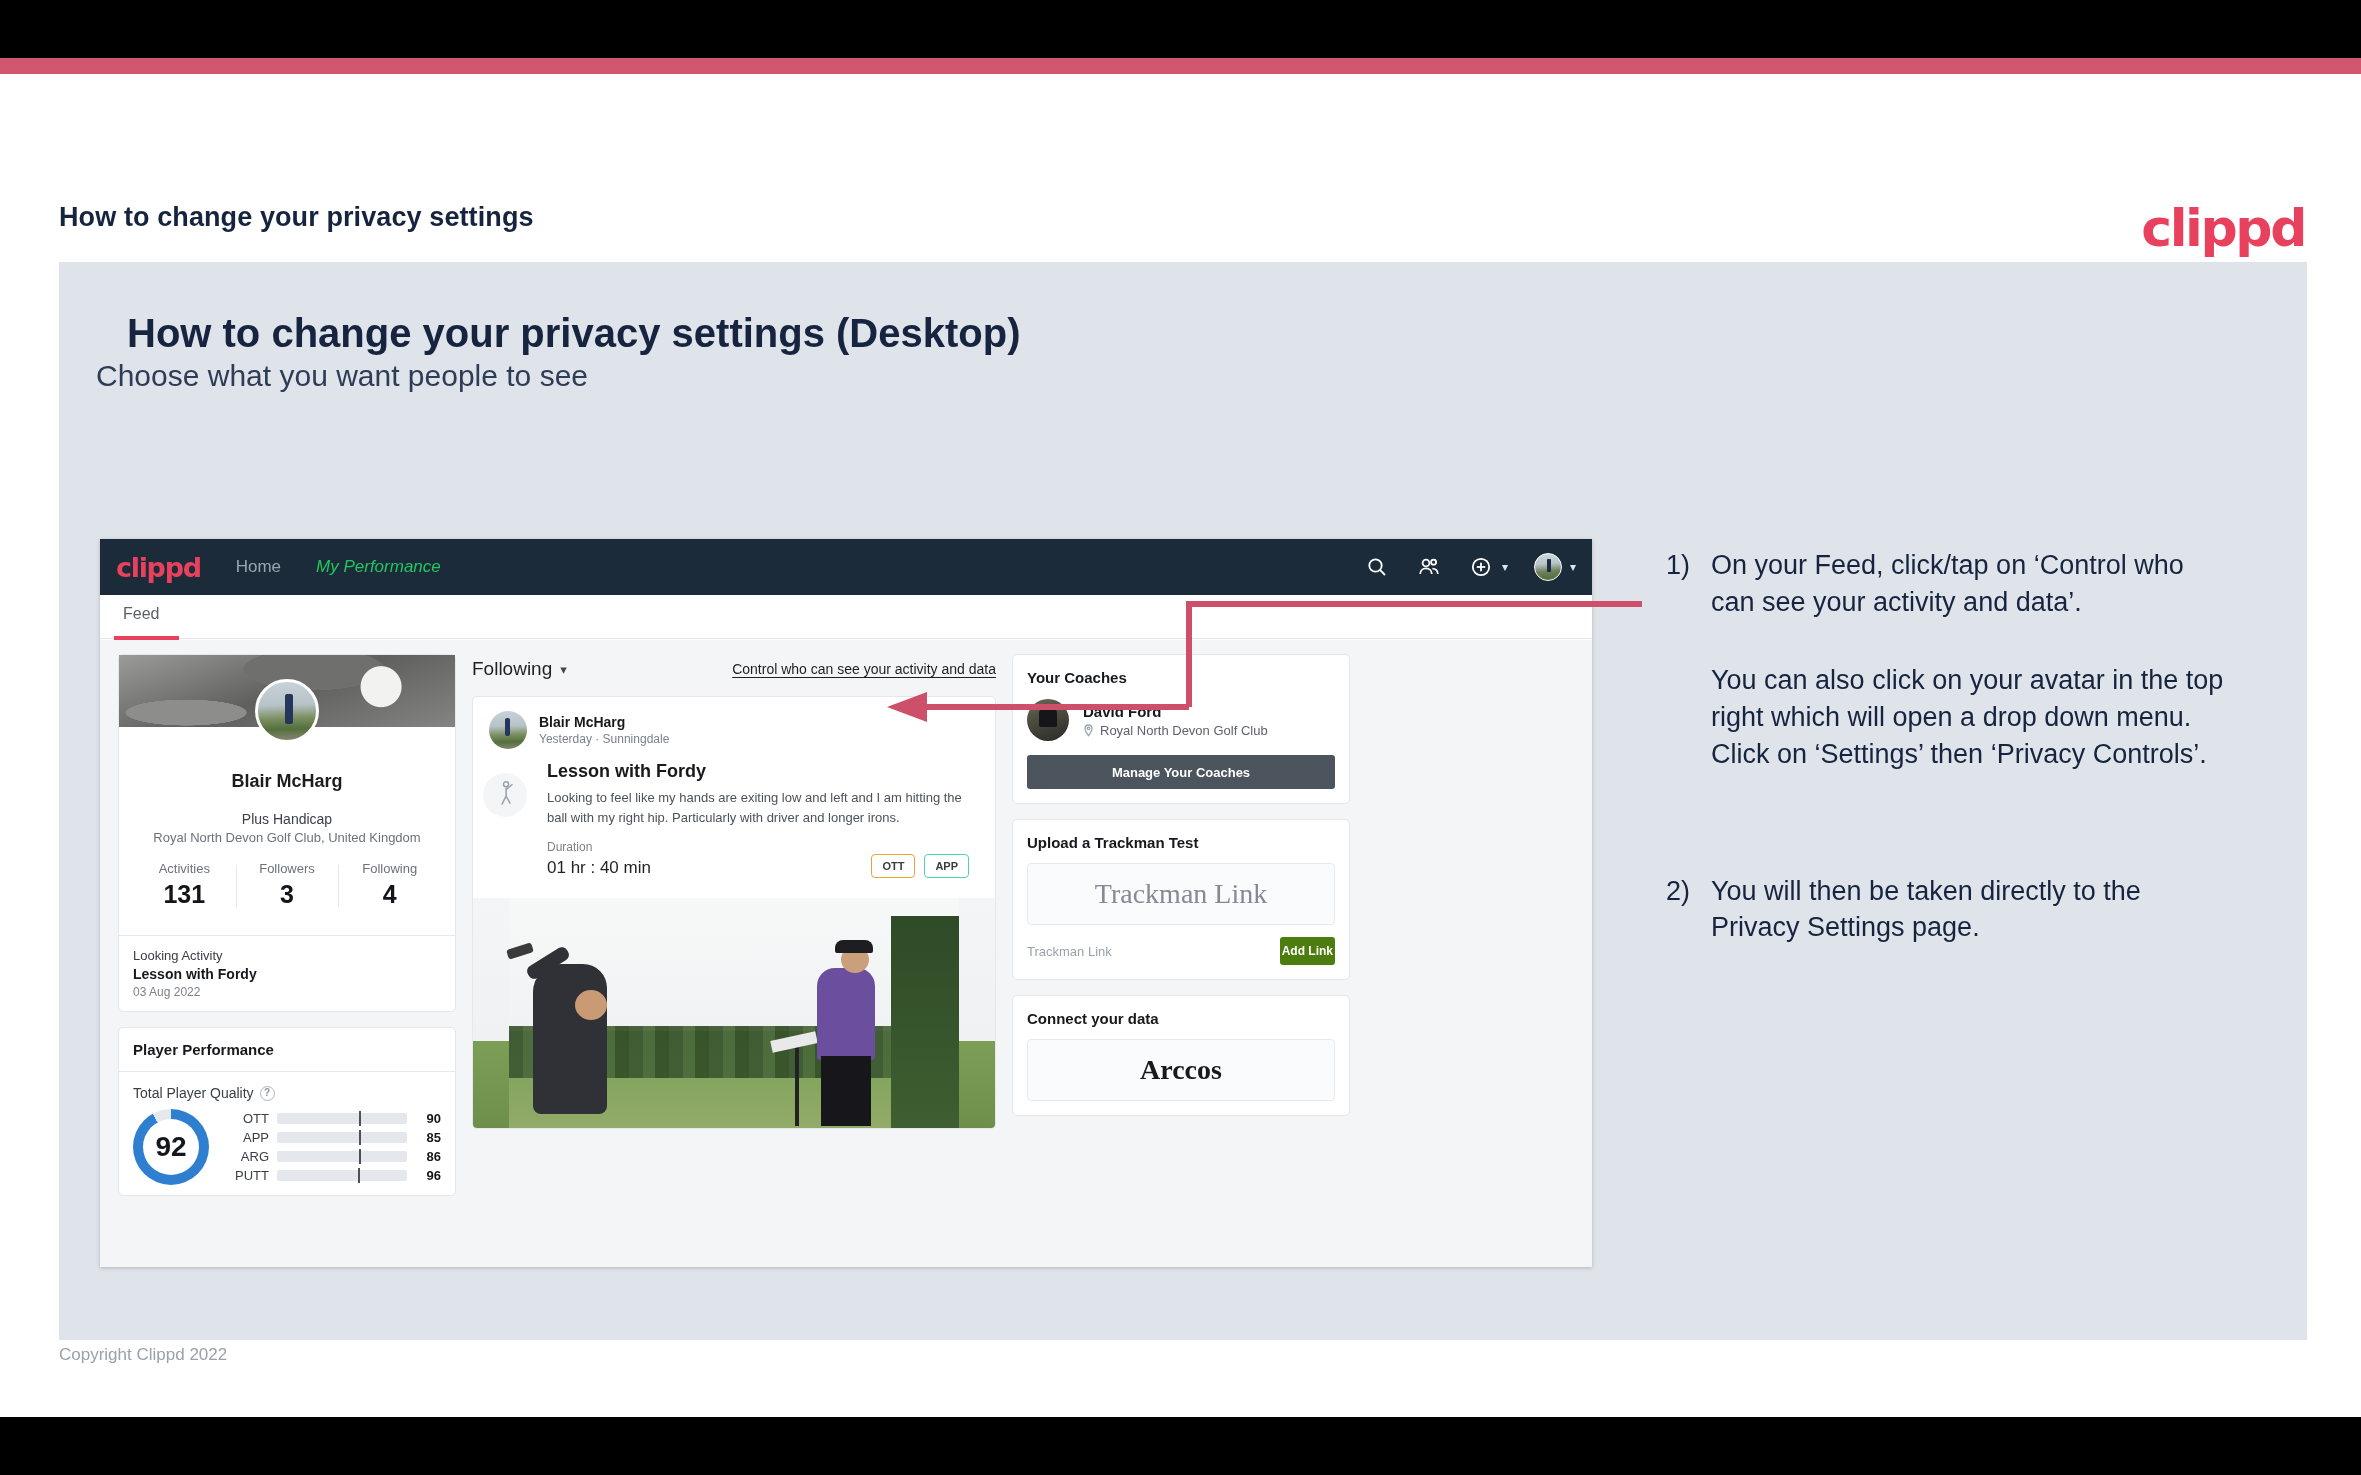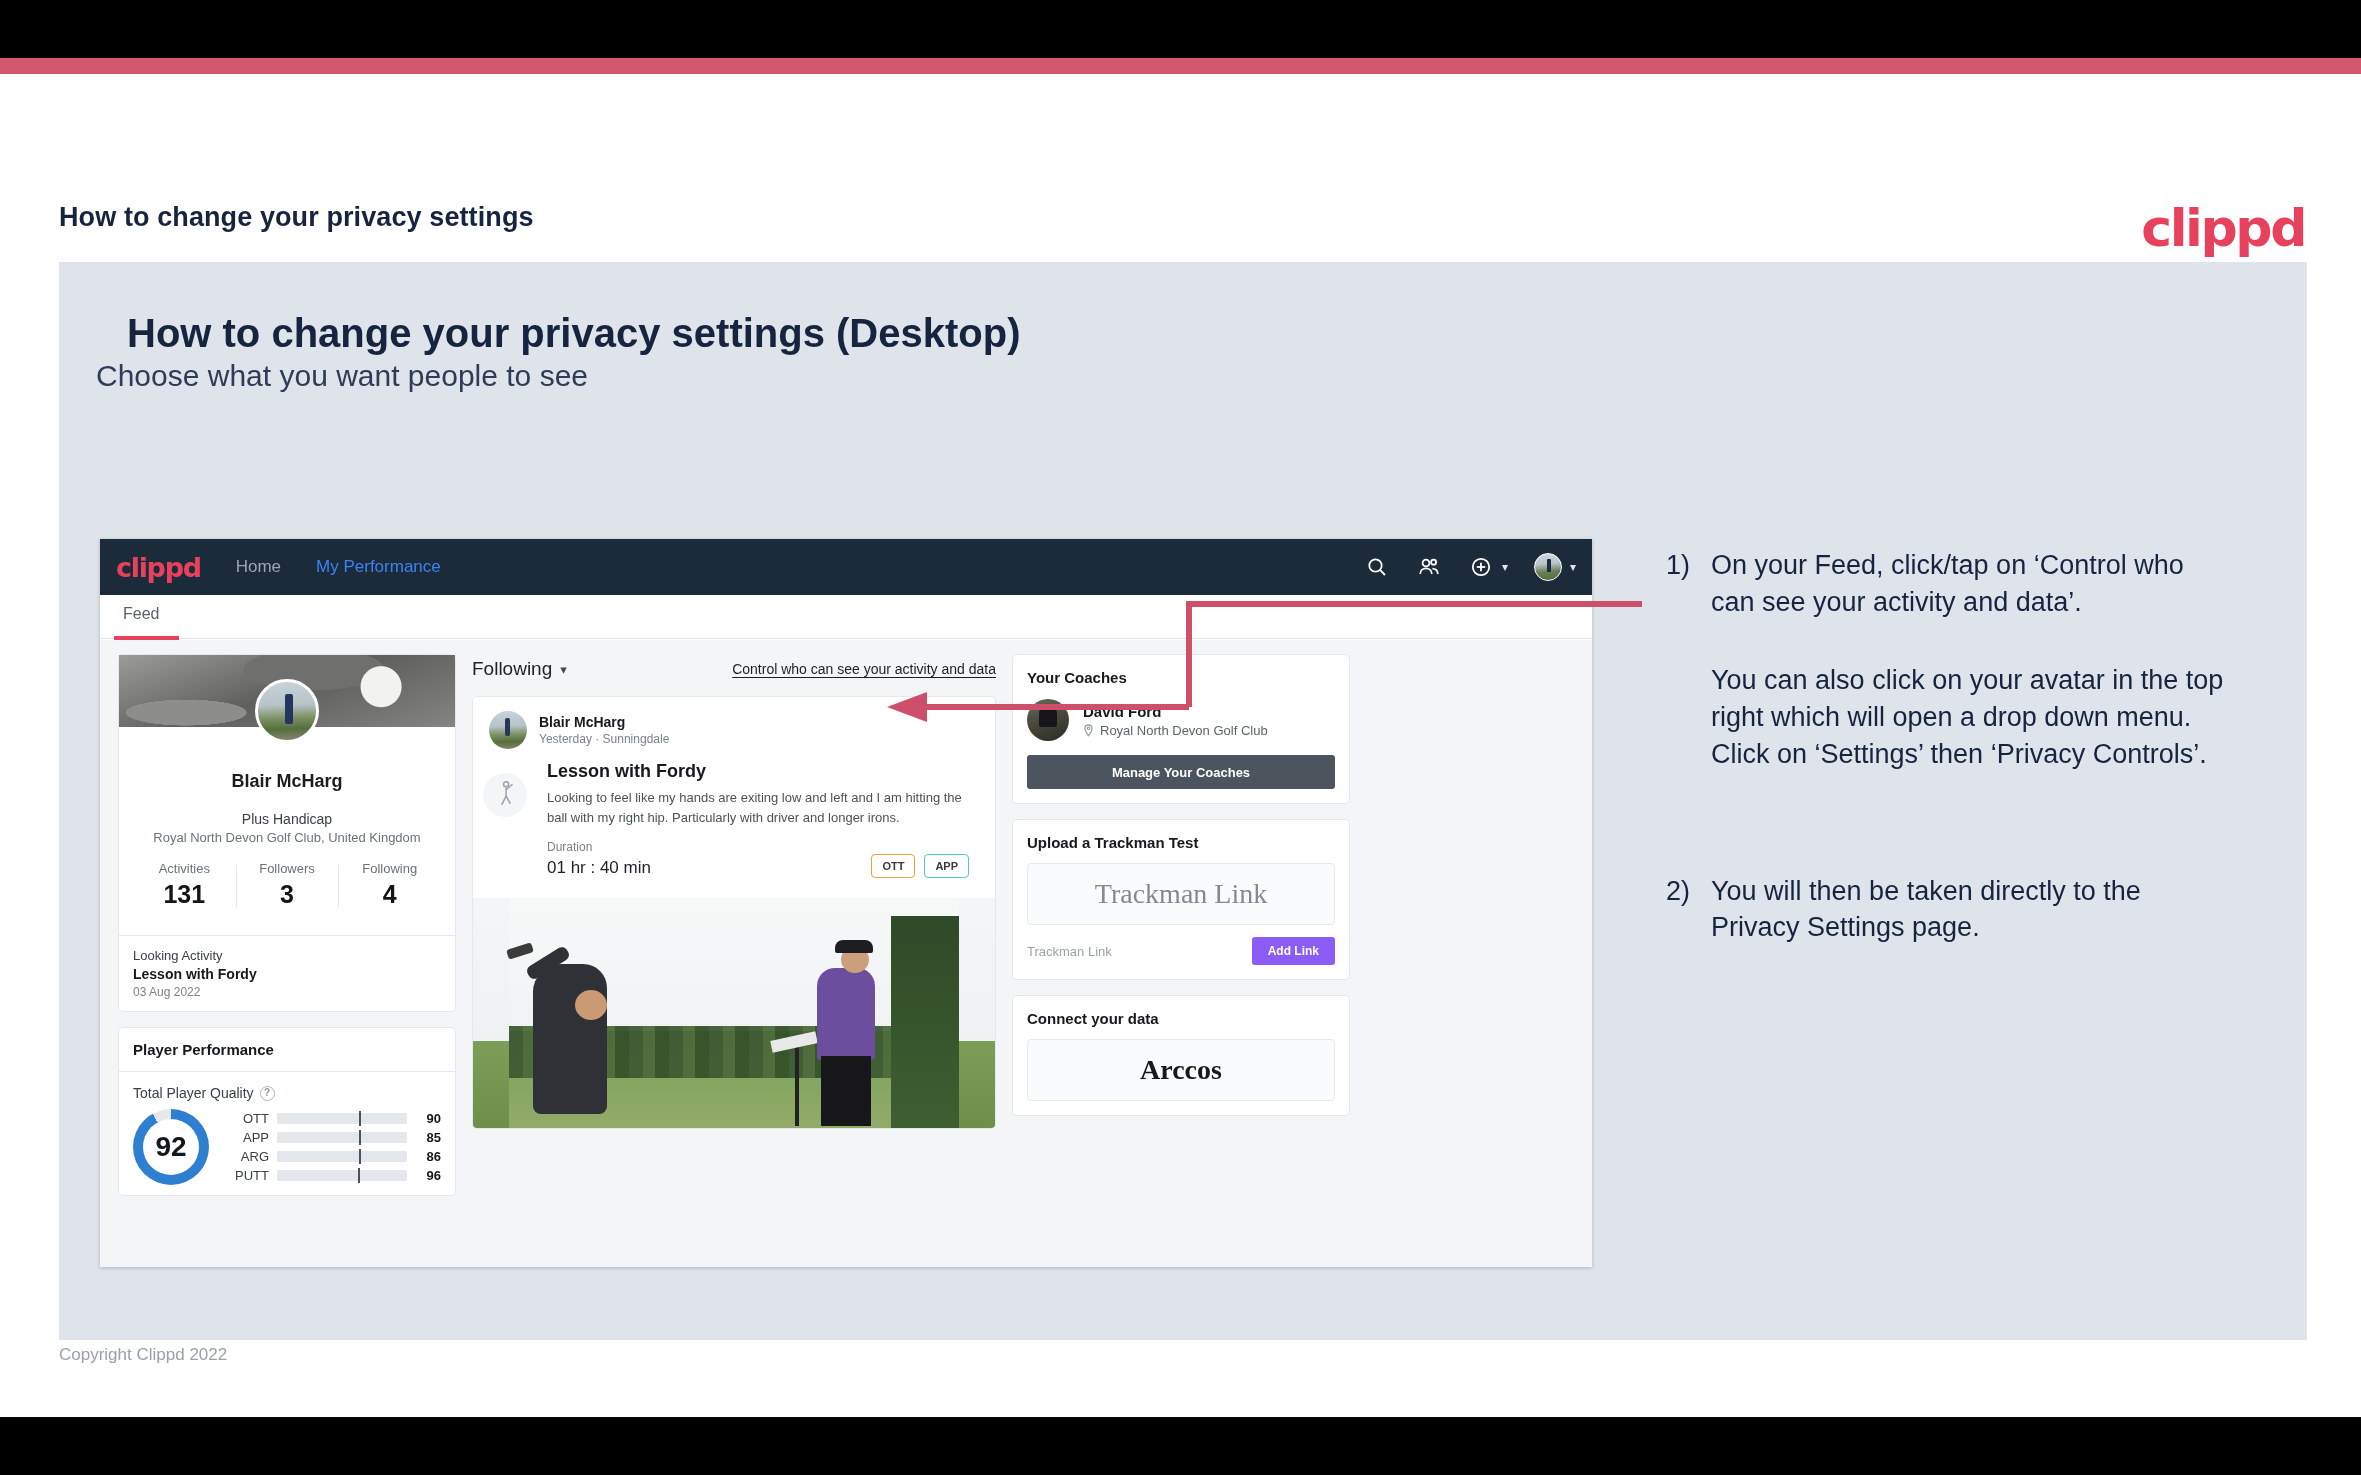--- a/index.html
+++ b/index.html
@@ -61,21 +61,21 @@
   }
   .app-nav-notch {
     position:absolute; left:370px; top:-12px; width:278px; height:18px;
     background:#1c2b3a; border-radius:0 0 7px 7px;
   }
   .app-logo {
     margin-left:16px; font-size:27px; font-weight:800; color:#e8415e;
     letter-spacing:-1.3px; font-family:"DejaVu Sans", sans-serif; line-height:1;
   }
   .app-nav-link { margin-left:35px; font-size:17px; color:#9aa5b1; }
-  .app-nav-link.active { color:#3b82f6; }
+  .app-nav-link.active { color:#22c55e;font-style:italic; }
   .app-nav-right { margin-left:auto; margin-right:16px; display:flex; align-items:center; gap:26px; }
   .nav-icon { width:26px; height:26px; color:#fff; display:flex; align-items:center; justify-content:center; }
   .nav-icon svg { width:24px; height:24px; fill:none; stroke:#fff; stroke-width:1.8; }
   .caret { font-size:12px; color:#dfe3ea; margin-left:-18px; }
   .nav-avatar {
     width:28px; height:28px; border-radius:50%;
     background:linear-gradient(175deg,#cfd8dd 0%,#b9c6c9 38%,#6d7f59 66%,#4f6b3a 100%);
     border:1.5px solid #fff; position:relative; overflow:hidden;
   }
   .nav-avatar::after{
@@ -232,22 +232,22 @@
   }
   .logo-box {
     margin-top:12px; border:1px solid #e7eaed; border-radius:4px; background:#fafbfc;
     height:62px; display:flex; align-items:center; justify-content:center;
   }
   .logo-word-trackman { font-family:"Liberation Serif", serif; font-size:28px; color:#838a92; }
   .logo-word-arccos  { font-family:"Liberation Serif", serif; font-size:28px; font-weight:700; color:#16191d; }
   .link-row { display:flex; align-items:center; margin-top:12px; }
   .link-input { flex:1; font-size:13px; color:#9aa2ab; }
   .btn-add {
-    background:#8b5cf6; color:#fff; border:none; border-radius:3px;
-    font-size:12px; font-weight:700; padding:7px 16px;
+    background:#4d7c0f; color:#fff; border:none; border-radius:3px;
+    font-size:12px; font-weight:700; padding:7px 2px;
     font-family:"Liberation Sans", sans-serif; cursor:pointer;
   }
 
   
   .callout { position:absolute; left:0; top:0; width:2248px; height:1078px; pointer-events:none; }
 
   
   .instructions { position:absolute; left:1607px; top:285px; width:560px; }
   .instr-item { display:flex; margin-bottom:0; }
   .instr-num { width:45px; flex:none; font-size:27px; color:#16243f; line-height:1.36; }

